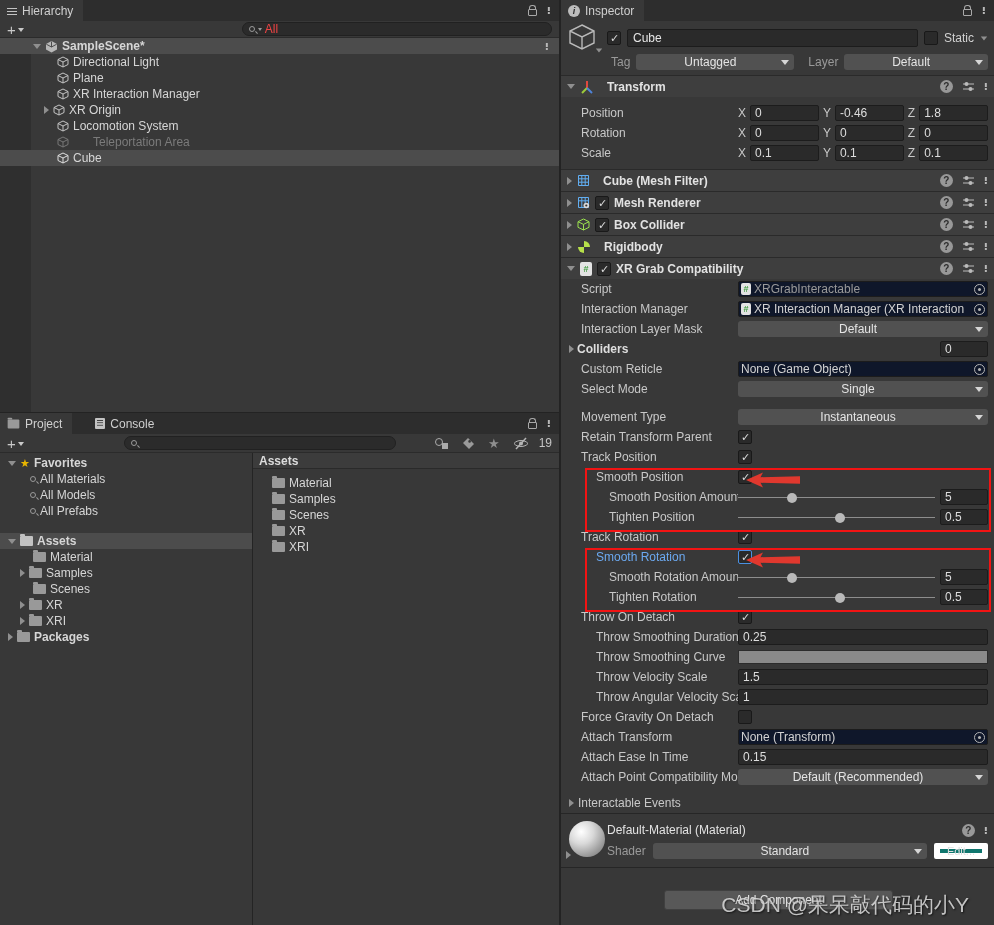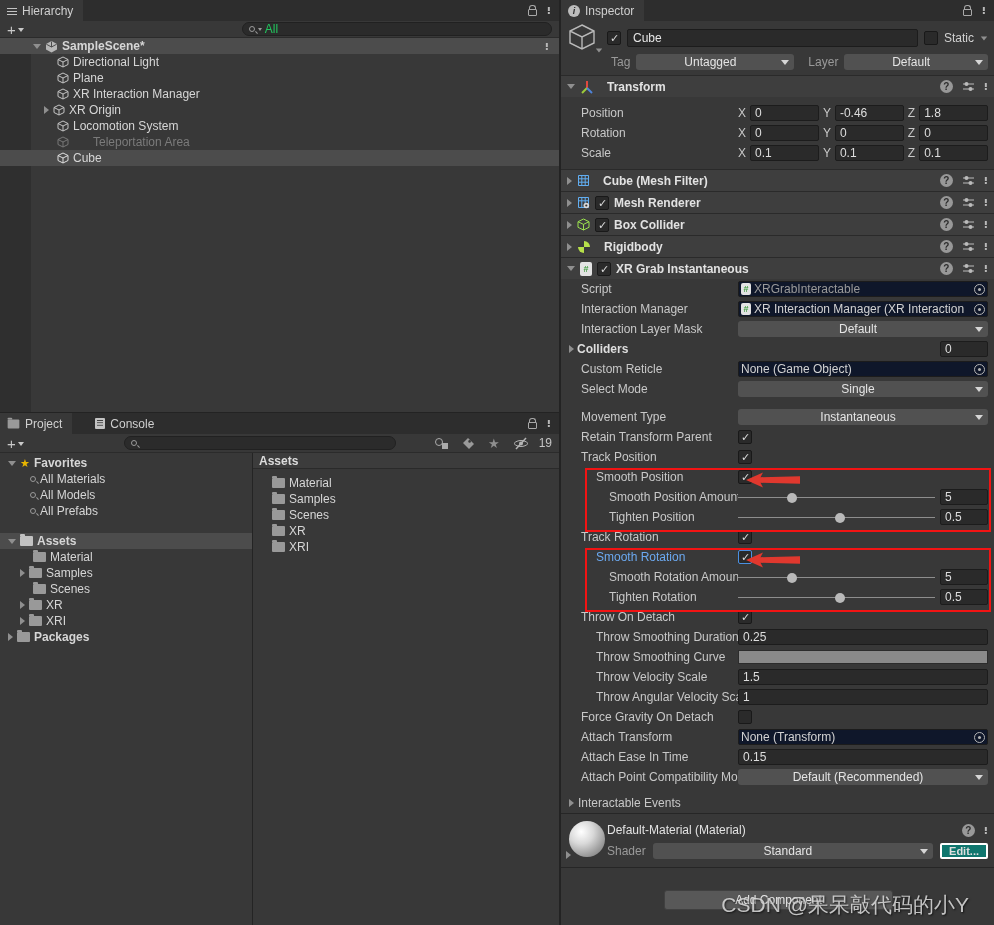--- a/index.html
+++ b/index.html
@@ -26,21 +26,21 @@
   .ic-console::before{content:"";position:absolute;left:2px;top:2px;width:6px;height:7px;
     background:linear-gradient(#2d2d2d 1px,transparent 1px);background-size:6px 2.4px;}
   .ic-info{width:12px;height:12px;border-radius:50%;background:#bdbdbd;color:#2c2c2c;
     font-size:9px;font-weight:bold;display:inline-flex;align-items:center;justify-content:center;font-style:italic;}
 
   
   .toolbar{height:17px;display:flex;align-items:center;padding:0 7px;border-bottom:1px solid #2b2b2b;}
   .plusbtn{display:flex;align-items:center;color:#c9c9c9;font-size:15px;line-height:1;gap:2px;}
   .plusbtn::after{content:"";border:3px solid transparent;border-top:4px solid #c9c9c9;margin-top:5px;}
   .searchpill{height:14px;background:#2b2b2b;border:1px solid #212121;border-radius:8px;
-    display:flex;align-items:center;padding:0 6px;color:#22c55e;gap:3px;}
+    display:flex;align-items:center;padding:0 6px;color:#ef4444;gap:3px;}
   .mag{width:6px;height:6px;border:1px solid #9a9a9a;border-radius:50%;position:relative;display:inline-block;}
   .mag::after{content:"";position:absolute;left:5px;top:5px;width:3px;height:1px;background:#9a9a9a;transform:rotate(45deg);}
   .mag-caret{border:2.5px solid transparent;border-top:3px solid #9a9a9a;margin-top:3px;}
 
   
   .hrow{height:16px;display:flex;align-items:center;gap:4px;white-space:nowrap;}
   .hrow.sel{background:#4c4c4c;}
   .hrow .lab{color:#d6d6d6;}
   .hrow.dim .lab{color:#7b7b7b;}
   .hrow.dim svg{opacity:.45;}
@@ -95,22 +95,22 @@
   .curve{flex:1;height:14px;background:#8a8a8a;border:1px solid #2c2c2c;}
   .axes{flex:1;display:flex;align-items:center;gap:4px;}
   .axl{color:#c8c8c8;flex:none;}
   .axv{flex:1;}
   .spacer8{height:8px;}.spacer6{height:6px;}
   .matsec{border-top:1px solid #262626;height:52px;position:relative;padding:5px 6px 0 46px;}
   .sphere{position:absolute;left:8px;top:7px;width:36px;height:36px;border-radius:50%;
     background:radial-gradient(circle at 34% 30%, #ffffff 0%, #d9d9d9 35%, #9b9b9b 70%, #6d6d6d 100%);}
   .matrow1{display:flex;align-items:center;height:22px;color:#e2e2e2;}
   .matrow2{display:flex;align-items:center;gap:7px;height:20px;}
-  .editbtn{flex:none;height:16px;background:#0f766e;border:2px solid #ffffff;border-radius:2px;
-    color:#dedede;font-size:11px;padding:0 7px;display:flex;align-items:center;font-weight:bold;}
+  .editbtn{flex:none;height:16px;background:#0f766e;border:6px solid #ffffff;border-radius:2px;
+    color:#dedede;font-size:11px;padding:0 7px;display:flex;align-items:center;}
   .addcomp{position:absolute;left:103px;top:337px;width:229px;height:20px;background:#585858;
     border:1px solid #404040;border-radius:3px;color:#e6e6e6;display:flex;align-items:center;justify-content:center;}
   .hr{border-top:1px solid #262626;}
 
   
   .redbox{position:absolute;border:2px solid #f21313;pointer-events:none;}
   .redarrow{position:absolute;pointer-events:none;}
   .watermark{position:absolute;right:25px;top:891px;font-size:21px;color:rgba(222,222,222,.85);
     text-shadow:1px 1px 2px rgba(0,0,0,.65);pointer-events:none;white-space:nowrap;}
 </style>
@@ -482,21 +482,21 @@
             <line x1="1" y1="8" x2="12" y2="8" stroke="#bbb"></line>
             <circle cx="8.5" cy="8" r="2" fill="#bbb"></circle>
           </svg>
           <span class="kebab">⁝</span>
         </span>
     </div>
     <div class="sechead">
       <span class="tri-d"></span>
       <span class="scripticon"></span>
       <span class="cb on"></span>
-      <span>XR Grab Instantaneous</span>
+      <span>XR Grab Compatibility</span>
       <span class="hicons">
           <span class="qicon">?</span>
           <svg width="13" height="11">
             <line x1="1" y1="3" x2="12" y2="3" stroke="#bbb"></line>
             <circle cx="4.5" cy="3" r="2" fill="#bbb"></circle>
             <line x1="1" y1="8" x2="12" y2="8" stroke="#bbb"></line>
             <circle cx="8.5" cy="8" r="2" fill="#bbb"></circle>
           </svg>
           <span class="kebab">⁝</span>
         </span>

